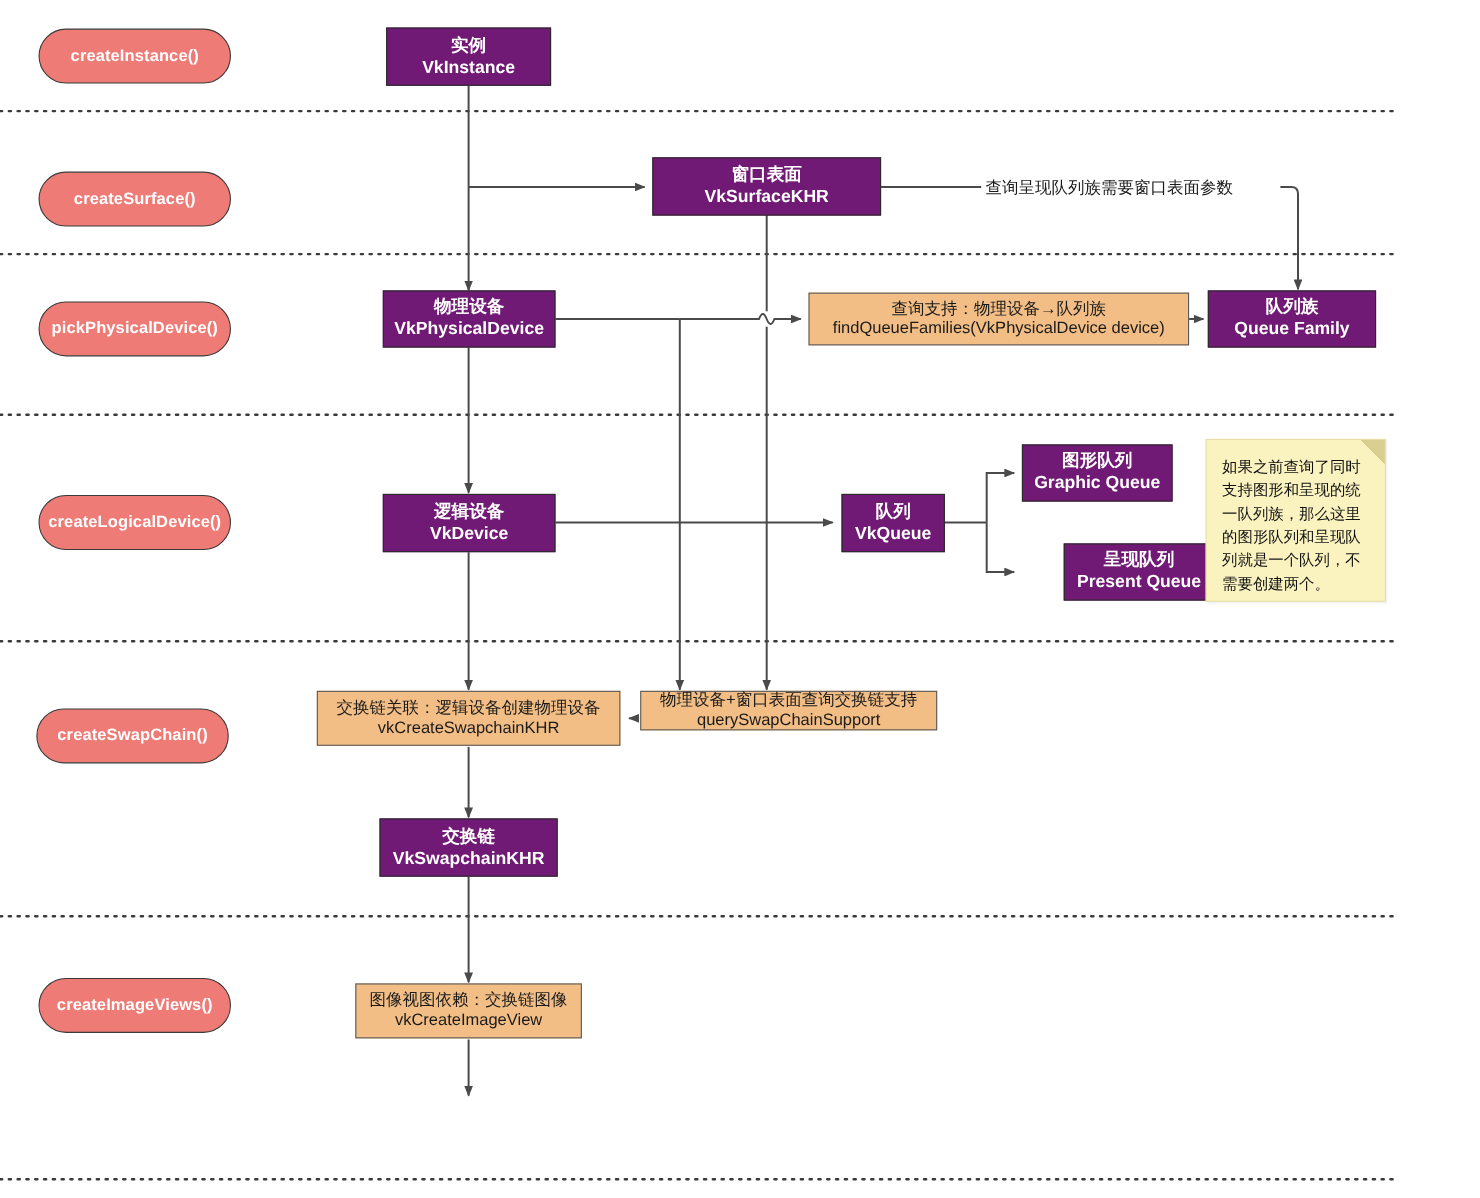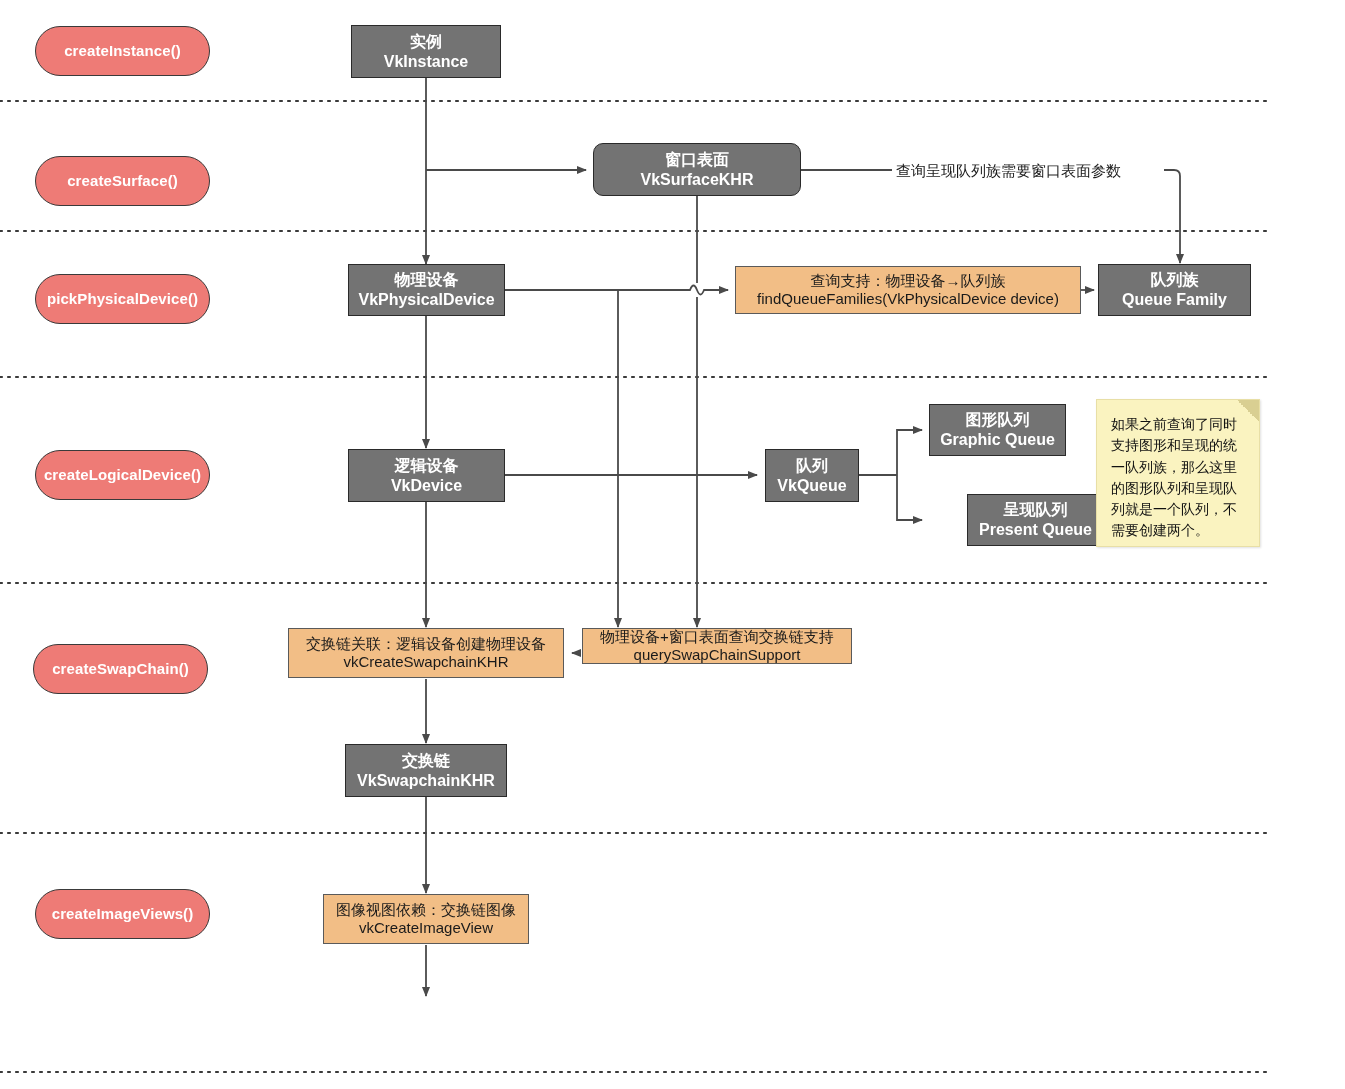--- a/index.html
+++ b/index.html
@@ -15,21 +15,21 @@
         align-items:center;justify-content:center;text-align:center;line-height:1.22;}
 
   
   .pill{
     background:#EE7B76;border:1.6px solid #3a3a3a;border-radius:26px;
     color:#ffffff;font-weight:700;font-size:15px;letter-spacing:.1px;
     box-shadow:0 0 0 0 transparent;
   }
   
   .obj{
-    background:#737373;border:1.6px solid #2a2a2a;color:#ffffff;
+    background:#701a75;border:1.6px solid #2a2a2a;color:#ffffff;
     font-weight:700;font-size:16px;
   }
   .obj .l1{font-weight:700;}
   .obj .l2{font-weight:700;}
   
   .proc{
     background:#F2BE86;border:1.6px solid #5a5a5a;color:#1a1a1a;
     font-weight:400;font-size:15px;
   }
   
@@ -132,21 +132,21 @@
 
   <div class="node pill" style="left:35px;top:889px;width:175px;height:50px;">
     <span>createImageViews()</span>
   </div>
 
   <div class="node obj" style="left:351px;top:25px;width:150px;height:53px;">
     <span class="l1">实例</span>
     <span class="l2">VkInstance</span>
   </div>
 
-  <div class="node obj" style="left:593px;top:143px;width:208px;height:53px;border-radius:10px;">
+  <div class="node obj" style="left:593px;top:143px;width:208px;height:53px;">
     <span class="l1">窗口表面</span>
     <span class="l2">VkSurfaceKHR</span>
   </div>
 
   <div class="node obj" style="left:348px;top:264px;width:157px;height:52px;">
     <span class="l1">物理设备</span>
     <span class="l2">VkPhysicalDevice</span>
   </div>
 
   <div class="node obj" style="left:1098px;top:264px;width:153px;height:52px;">

